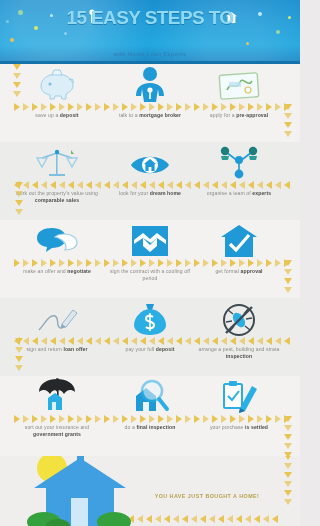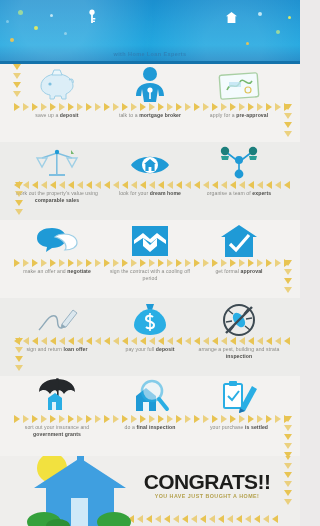--- a/index.html
+++ b/index.html
@@ -105,20 +105,21 @@
           <rect x="4.9" y="9" width="2.4" height="1.5" fill="#ffffff"></rect>
           <rect x="4.9" y="11.6" width="2" height="1.4" fill="#ffffff"></rect>
         </svg>
     </span>
     <span class="hdr-icon" style="right:63px;top:12px;">
       <svg width="11" height="11" viewBox="0 0 11 11">
           <path d="M5.5 0 L11 4.2 H9.4 V11 H1.6 V4.2 H0 Z" fill="#ffffff"></path>
         </svg>
     </span>
 
+    <div class="title1">15 EASY STEPS TO</div>
     <div class="subtitle">with Home Loan Experts</div>
     <div class="hdr-underline"></div>
   </div>
 
   <div class="body">
 
     <div class="band" style="top:0px;"></div>
     <div class="band alt" style="top:78px;"></div>
     <div class="band" style="top:156px;"></div>
     <div class="band alt" style="top:234px;"></div>
@@ -555,16 +556,15 @@
         <circle cx="30" cy="14" r="15" fill="#f2e13f"></circle>
         <rect x="55" y="2" width="7" height="10" fill="#3f9fe0"></rect>
         <path d="M58 4 L104 34 H92 V72 H24 V34 H12 Z" fill="#3f9fe0"></path>
         <rect x="49" y="44" width="17" height="28" fill="#cfe9f8"></rect>
         <ellipse cx="22" cy="68" rx="17" ry="10" fill="#35a13c"></ellipse>
         <ellipse cx="92" cy="68" rx="17" ry="10" fill="#35a13c"></ellipse>
         <ellipse cx="36" cy="72" rx="12" ry="7" fill="#2e8f34"></ellipse>
       </svg>
     </span>
 
-    <div class="congrats">CONGRATS!!</div>
     <div class="congrats-sub">YOU HAVE JUST BOUGHT A HOME!</div>
   </div>
 </div>
 
 </body></html>

